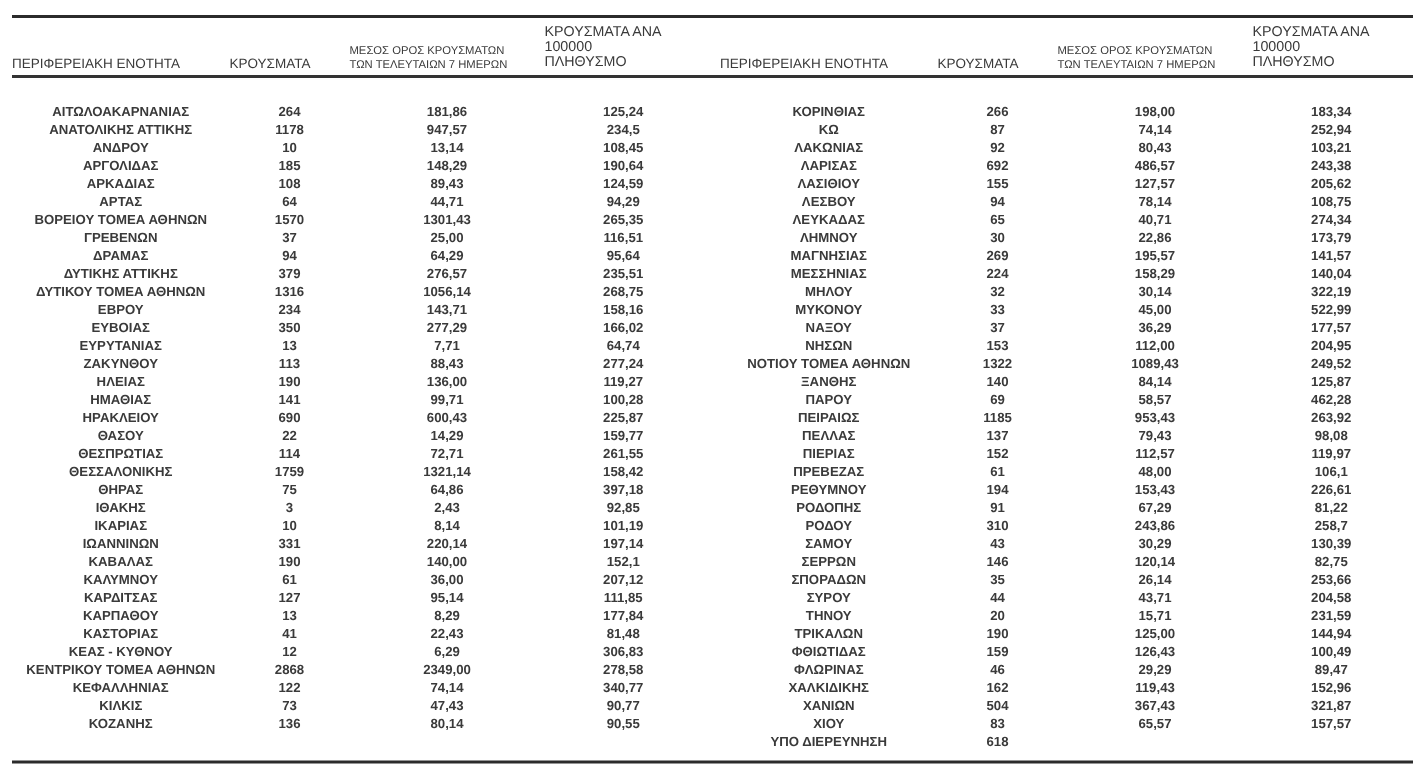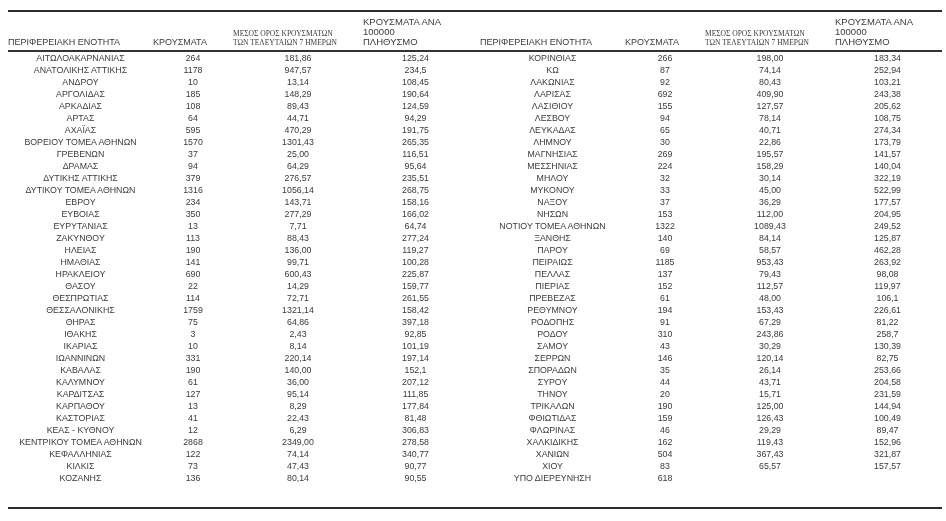--- a/index.html
+++ b/index.html
@@ -13,23 +13,23 @@
   .hline.top { top:10px; }
   .hline.head { top:50px; height:2px; background:#333333; }
   .hline.bottom { top:507px; }
   .tables { position:absolute; top:12px; left:8px; display:flex; gap:12px; }
   .half { width:460px; }
   .thead {
     display:grid; grid-template-columns:145px 80px 130px 105px;
     height:38px; align-items:end;
   }
   .th { text-align:left; padding-bottom:3px; font-size:9px; line-height:10px; }
-  .th .small-line { font-size:7.5px; line-height:9px;font-family:Liberation Serif, serif; }
+  .th .small-line { font-size:7.5px; line-height:9px; }
   .th.per100k { font-size:9.5px; line-height:10px; }
-  .tbody { margin-top:2px; }
+  .tbody { margin-top:18px;font-weight:bold; }
   .tr { display:grid; grid-template-columns:145px 80px 130px 105px; height:12px; }
   .td {
     text-align:center; font-size:8.8px; line-height:12px;
     white-space:nowrap; overflow:hidden;
   }
 </style>
 </head>
 <body>
 
 <div class="hline top"></div>
@@ -82,26 +82,20 @@
           <div class="td">89,43</div>
           <div class="td">124,59</div>
         </div>
         <div class="tr">
           <div class="td">ΑΡΤΑΣ</div>
           <div class="td">64</div>
           <div class="td">44,71</div>
           <div class="td">94,29</div>
         </div>
         <div class="tr">
-          <div class="td">ΑΧΑΪΑΣ</div>
-          <div class="td">595</div>
-          <div class="td">470,29</div>
-          <div class="td">191,75</div>
-        </div>
-        <div class="tr">
           <div class="td">ΒΟΡΕΙΟΥ ΤΟΜΕΑ ΑΘΗΝΩΝ</div>
           <div class="td">1570</div>
           <div class="td">1301,43</div>
           <div class="td">265,35</div>
         </div>
         <div class="tr">
           <div class="td">ΓΡΕΒΕΝΩΝ</div>
           <div class="td">37</div>
           <div class="td">25,00</div>
           <div class="td">116,51</div>
@@ -299,21 +293,21 @@
         </div>
         <div class="tr">
           <div class="td">ΛΑΚΩΝΙΑΣ</div>
           <div class="td">92</div>
           <div class="td">80,43</div>
           <div class="td">103,21</div>
         </div>
         <div class="tr">
           <div class="td">ΛΑΡΙΣΑΣ</div>
           <div class="td">692</div>
-          <div class="td">409,90</div>
+          <div class="td">486,57</div>
           <div class="td">243,38</div>
         </div>
         <div class="tr">
           <div class="td">ΛΑΣΙΘΙΟΥ</div>
           <div class="td">155</div>
           <div class="td">127,57</div>
           <div class="td">205,62</div>
         </div>
         <div class="tr">
           <div class="td">ΛΕΣΒΟΥ</div>

